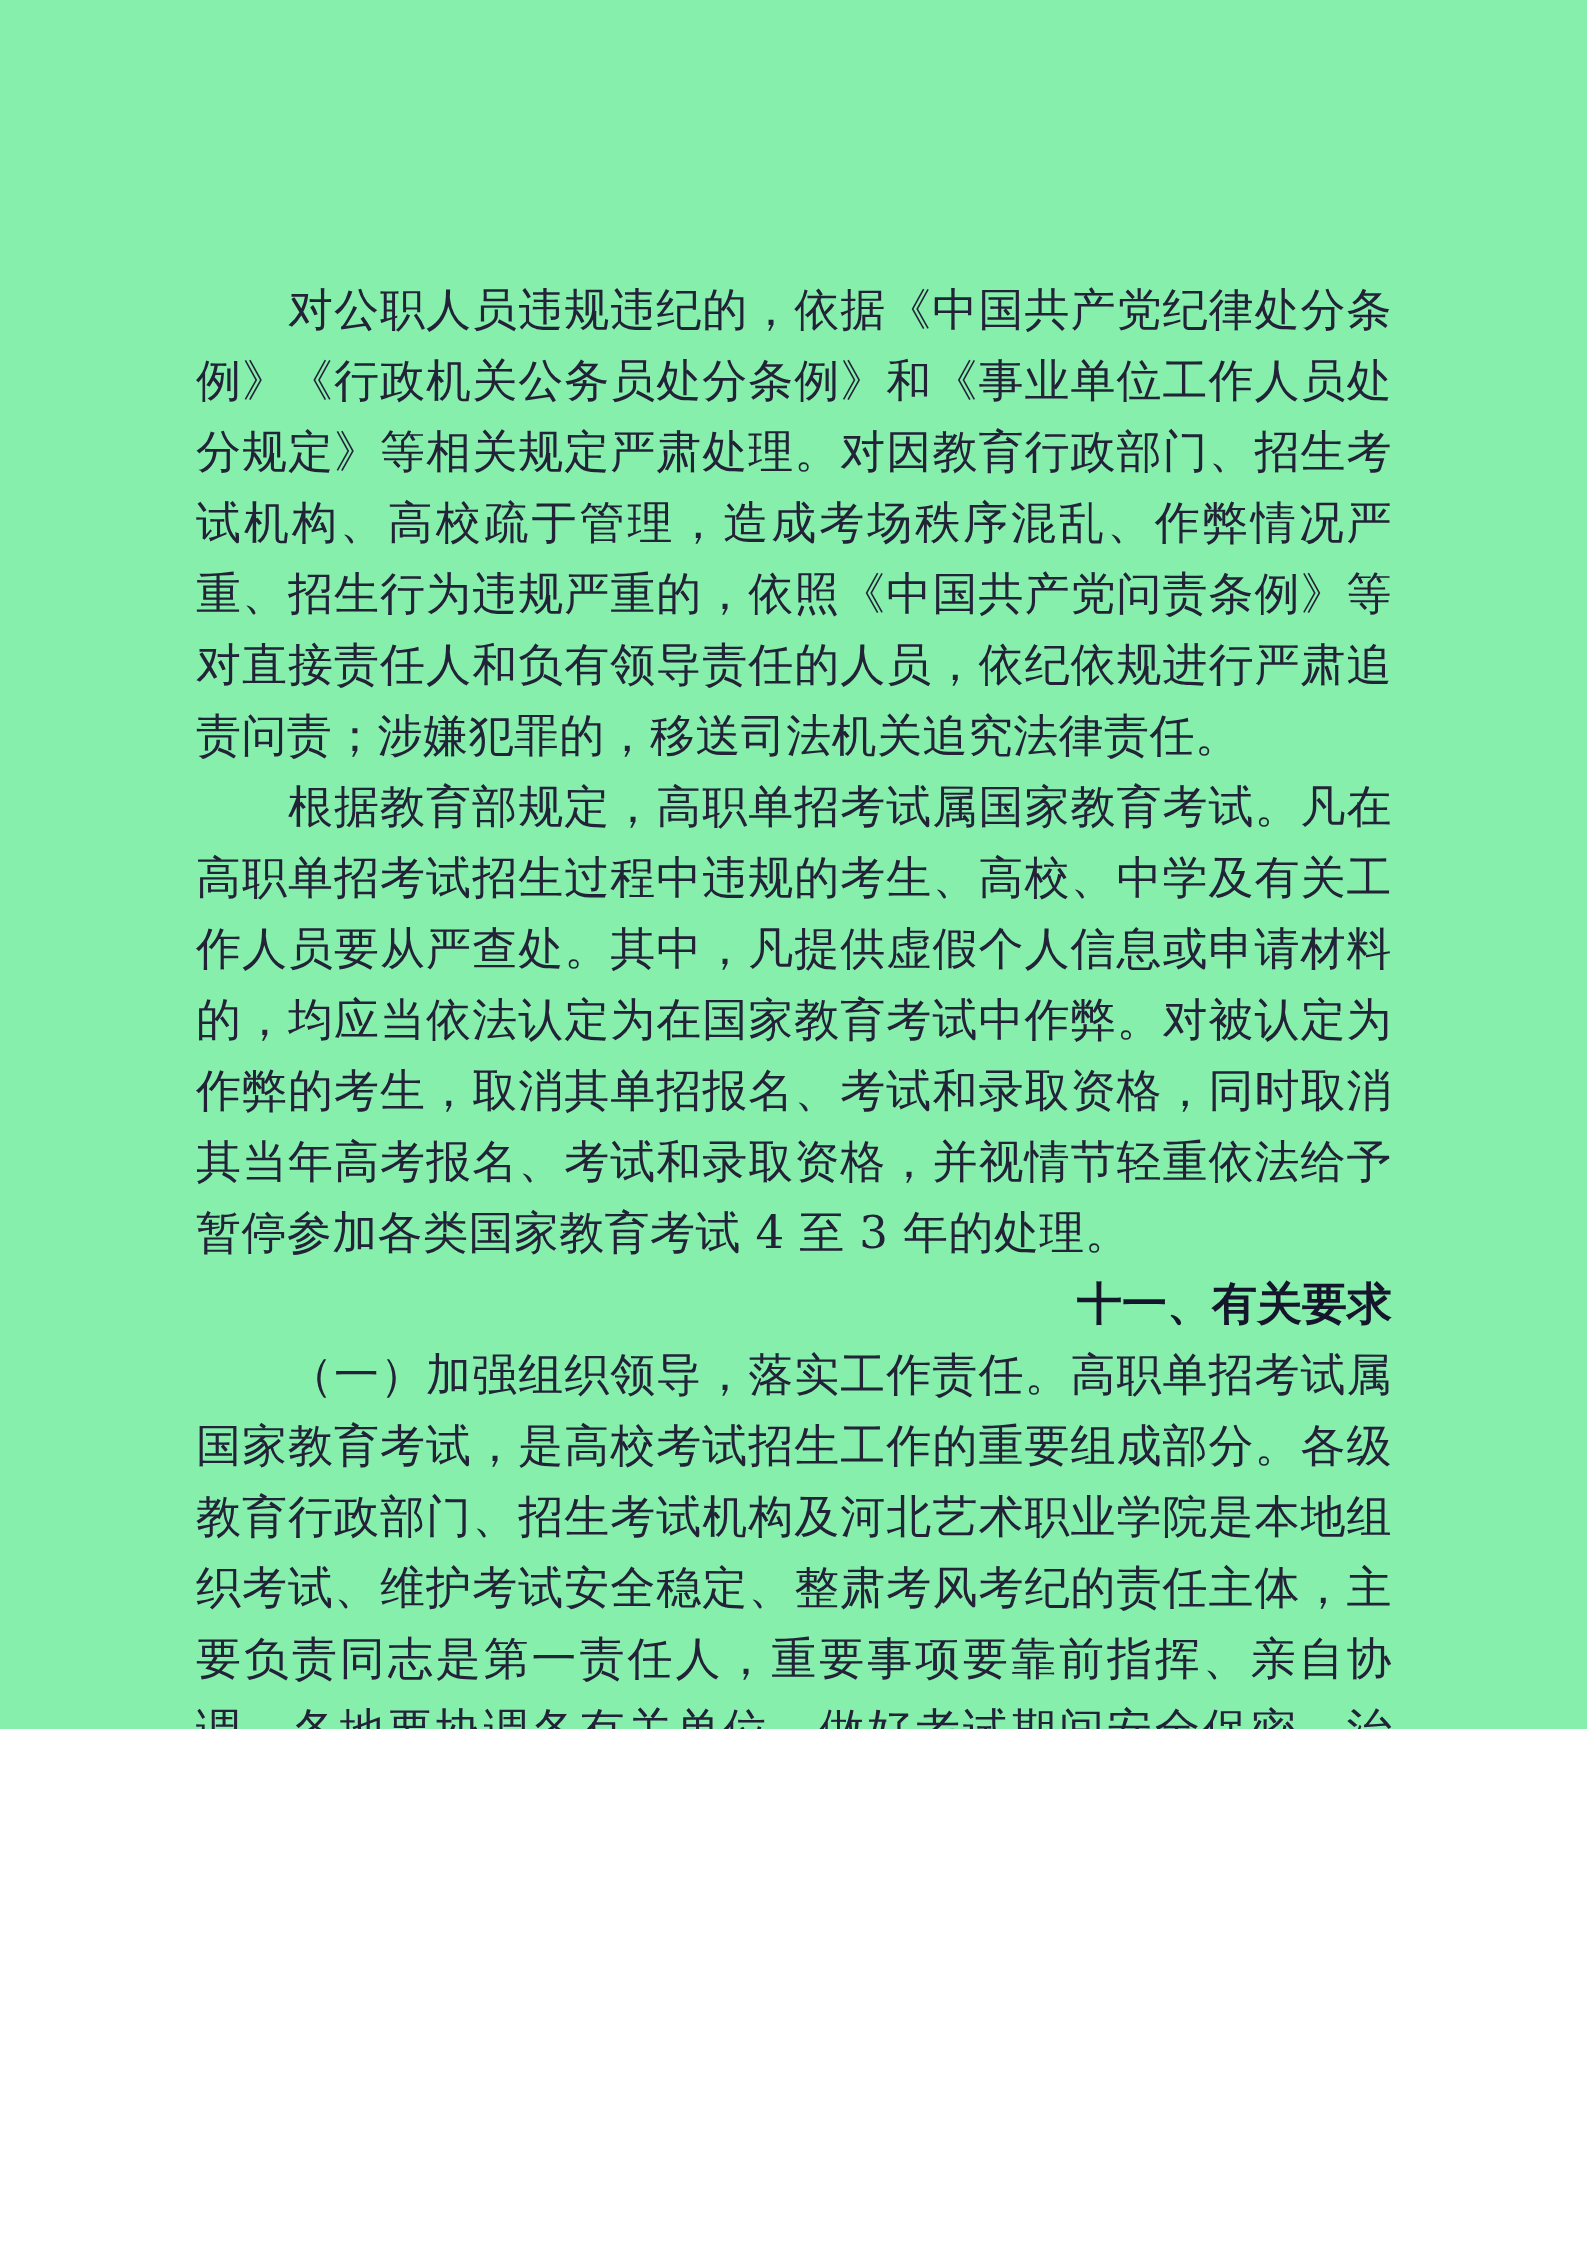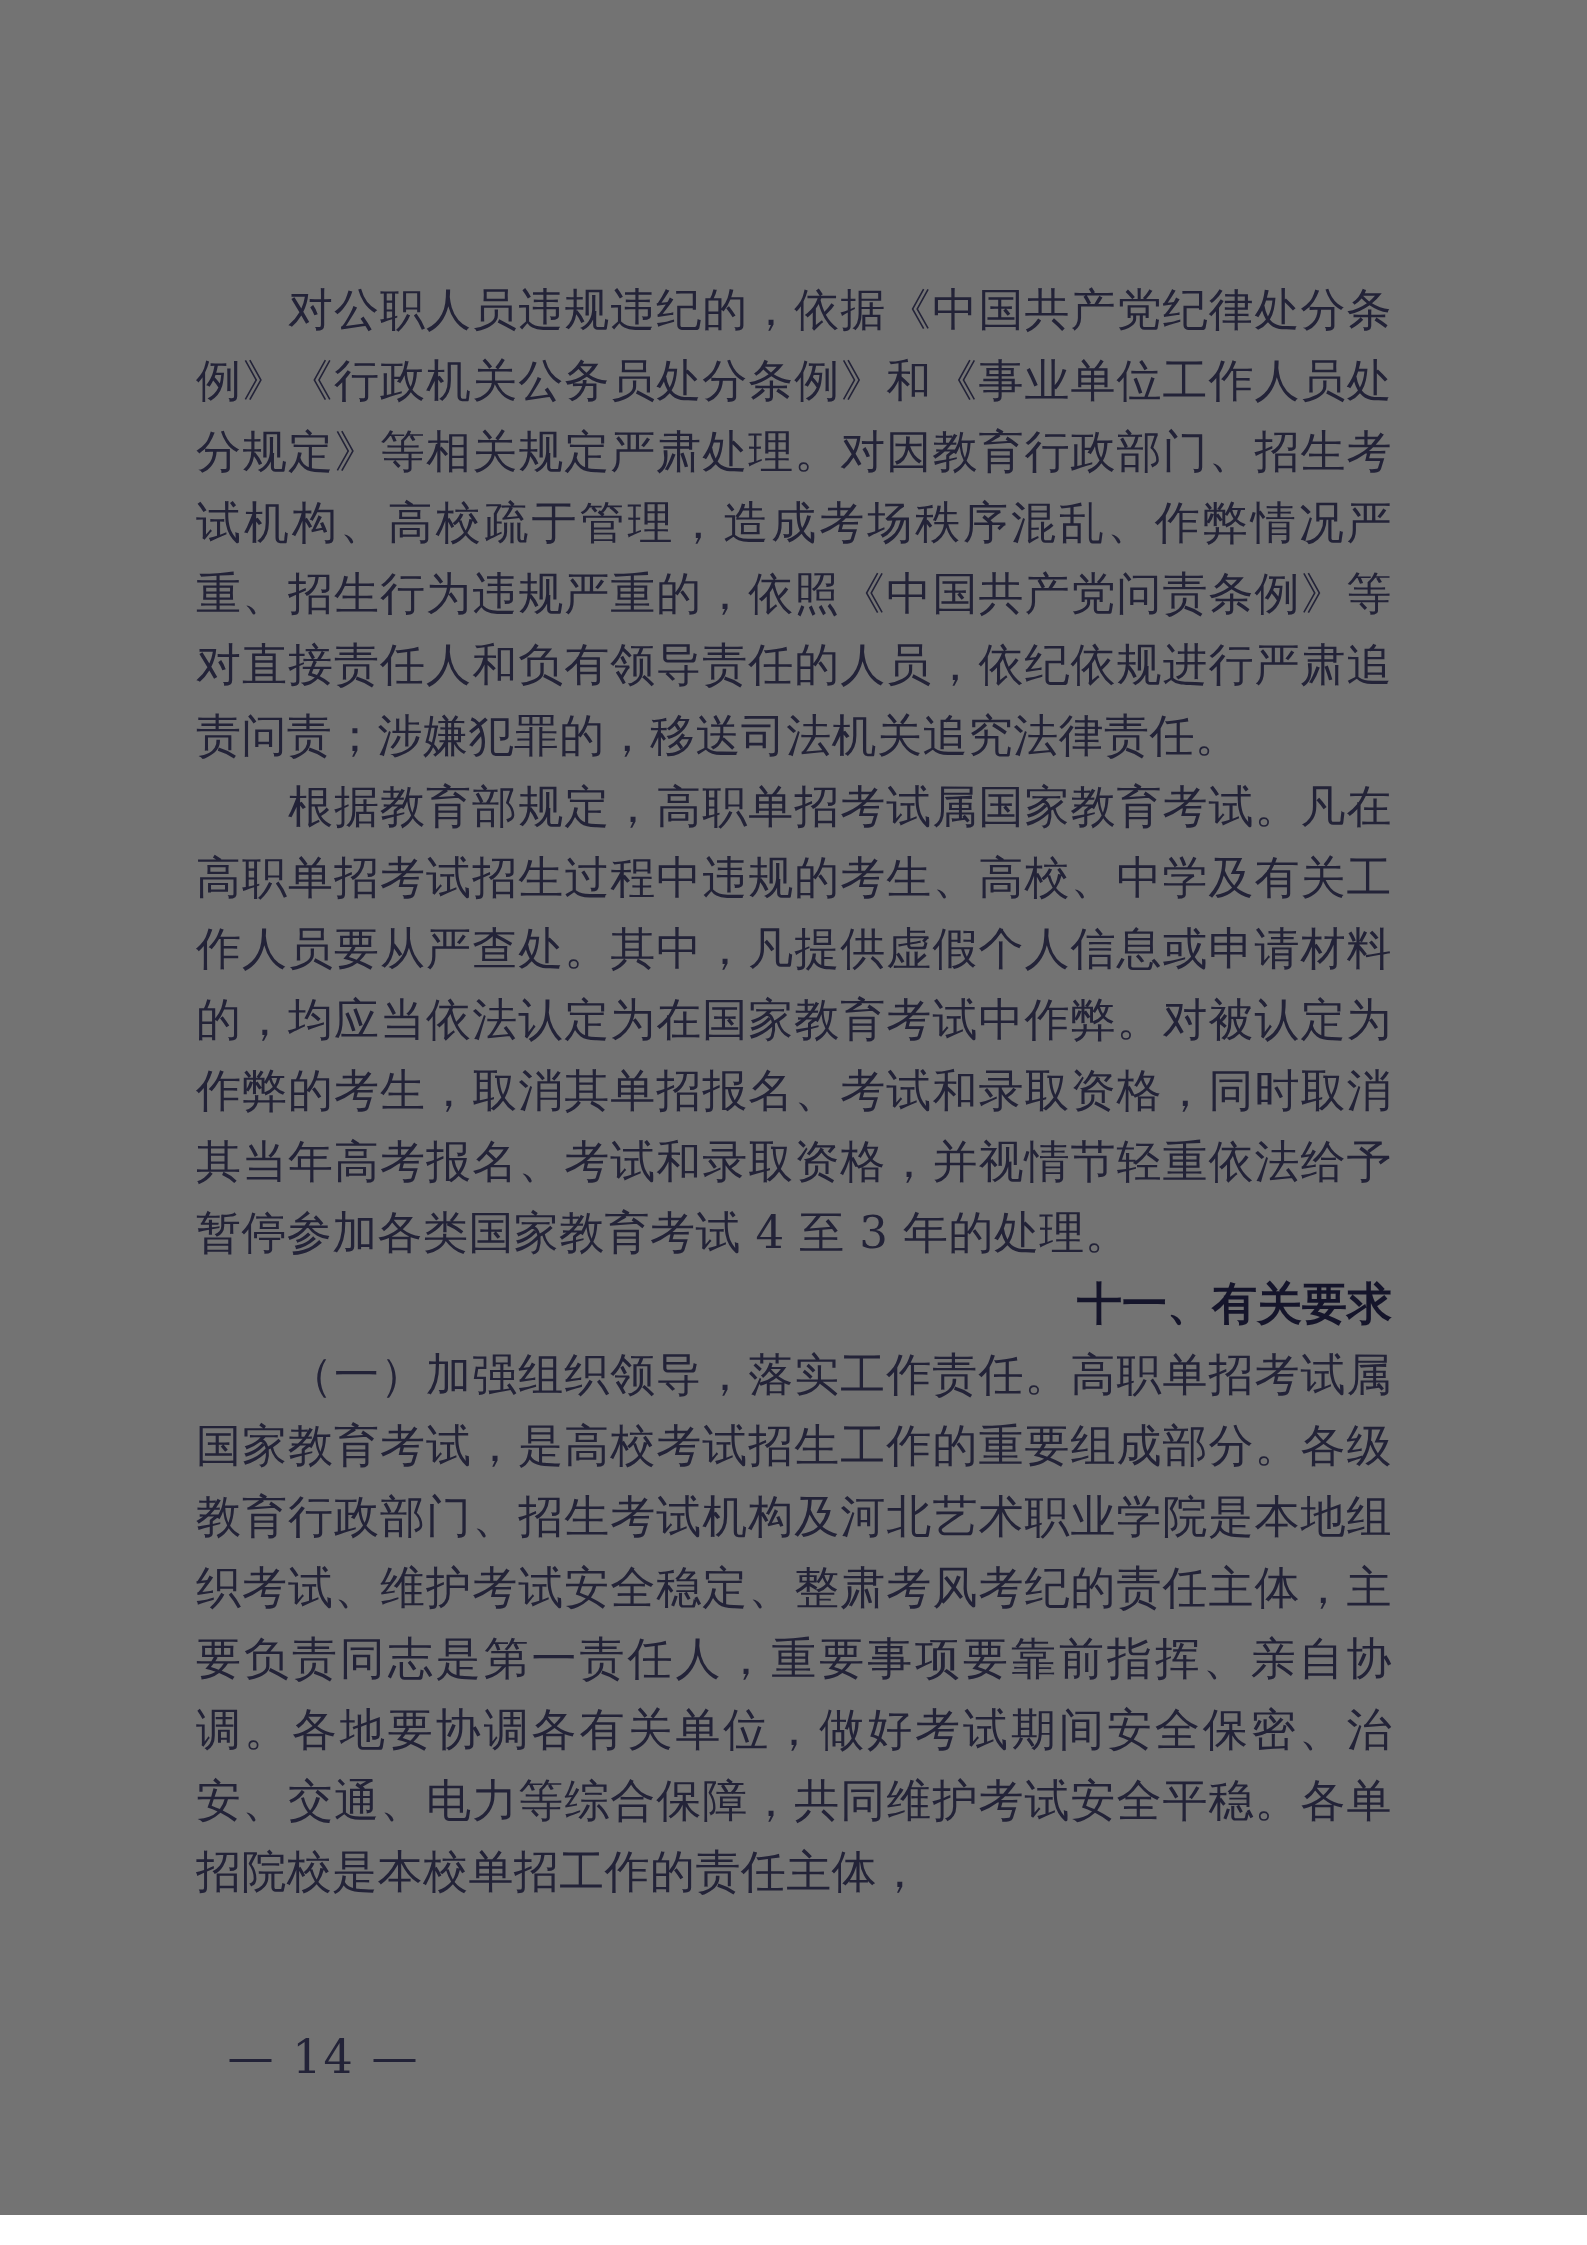--- a/index.html
+++ b/index.html
@@ -3,22 +3,22 @@
 <meta charset="utf-8">
 <style>
   html, body {
     margin: 0;
     padding: 0;
     background: #ffffff;
   }
   .page {
     position: relative;
     width: 1587px;
-    height: 2215px;
-    background: #737373;
+    height: 1729px;
+    background: #86efac;
     margin: 0 auto;
     box-sizing: border-box;
     font-family: "DejaVu Serif", "Liberation Serif", serif;
     color: #1a1a2e;
   }
   .content {
     position: absolute;
     left: 196px;
     top: 274px;
     width: 1196px;

